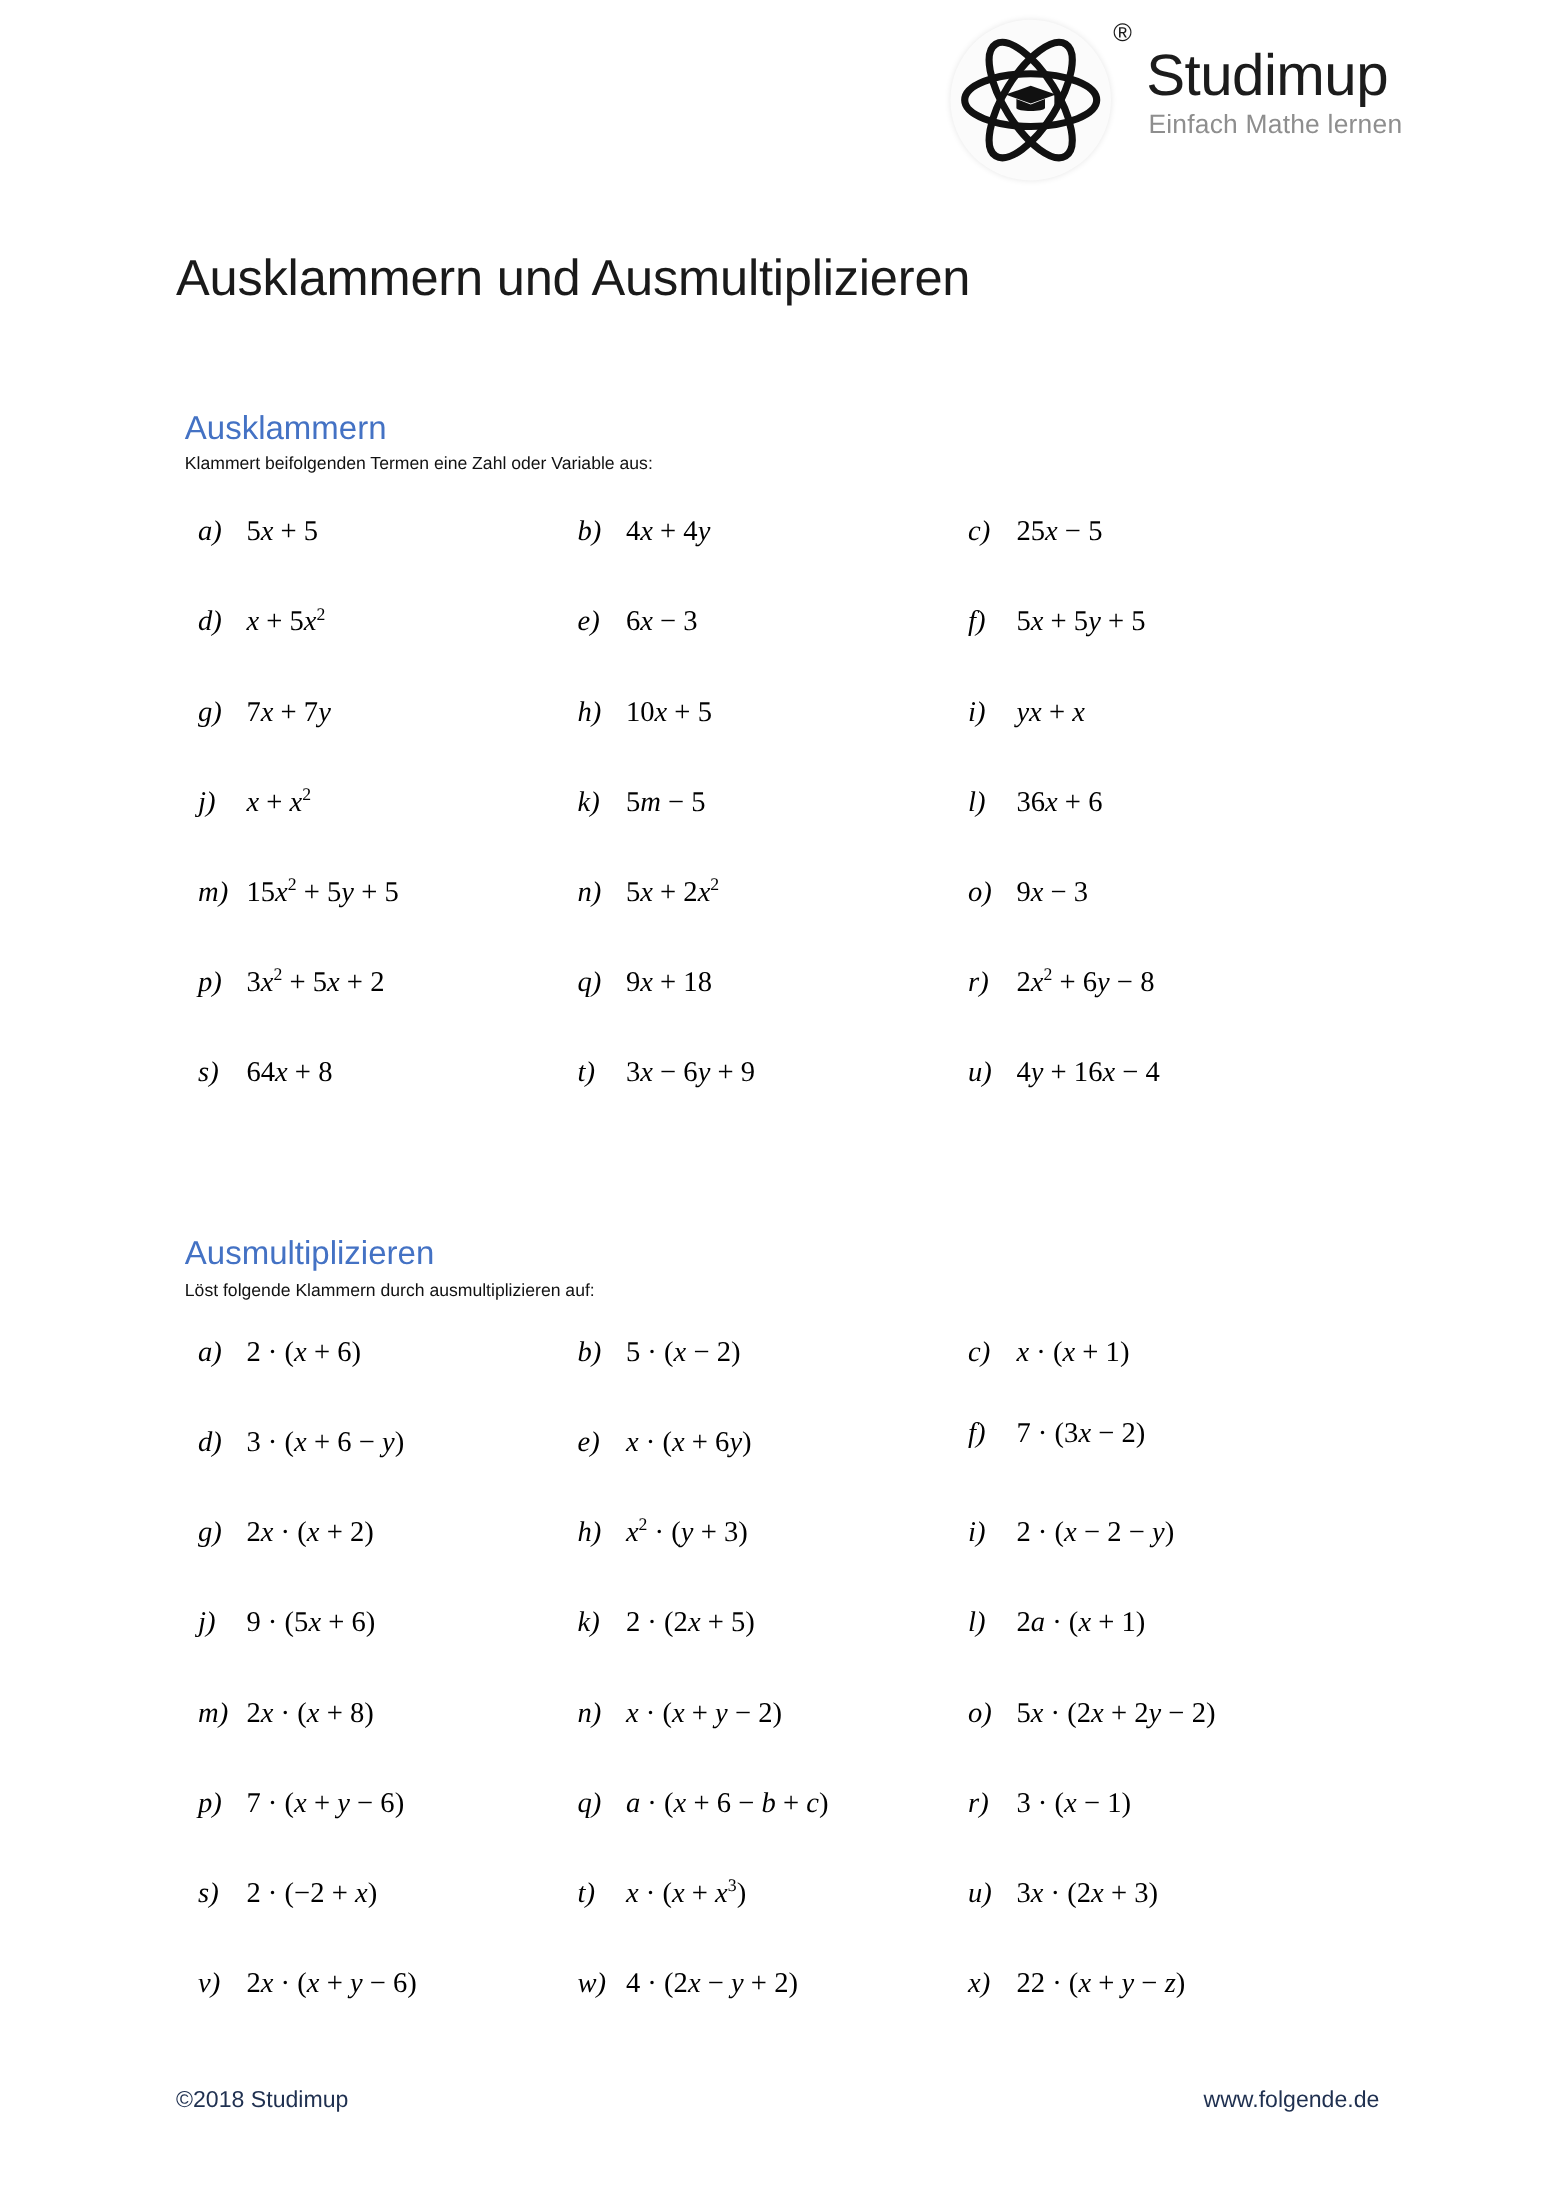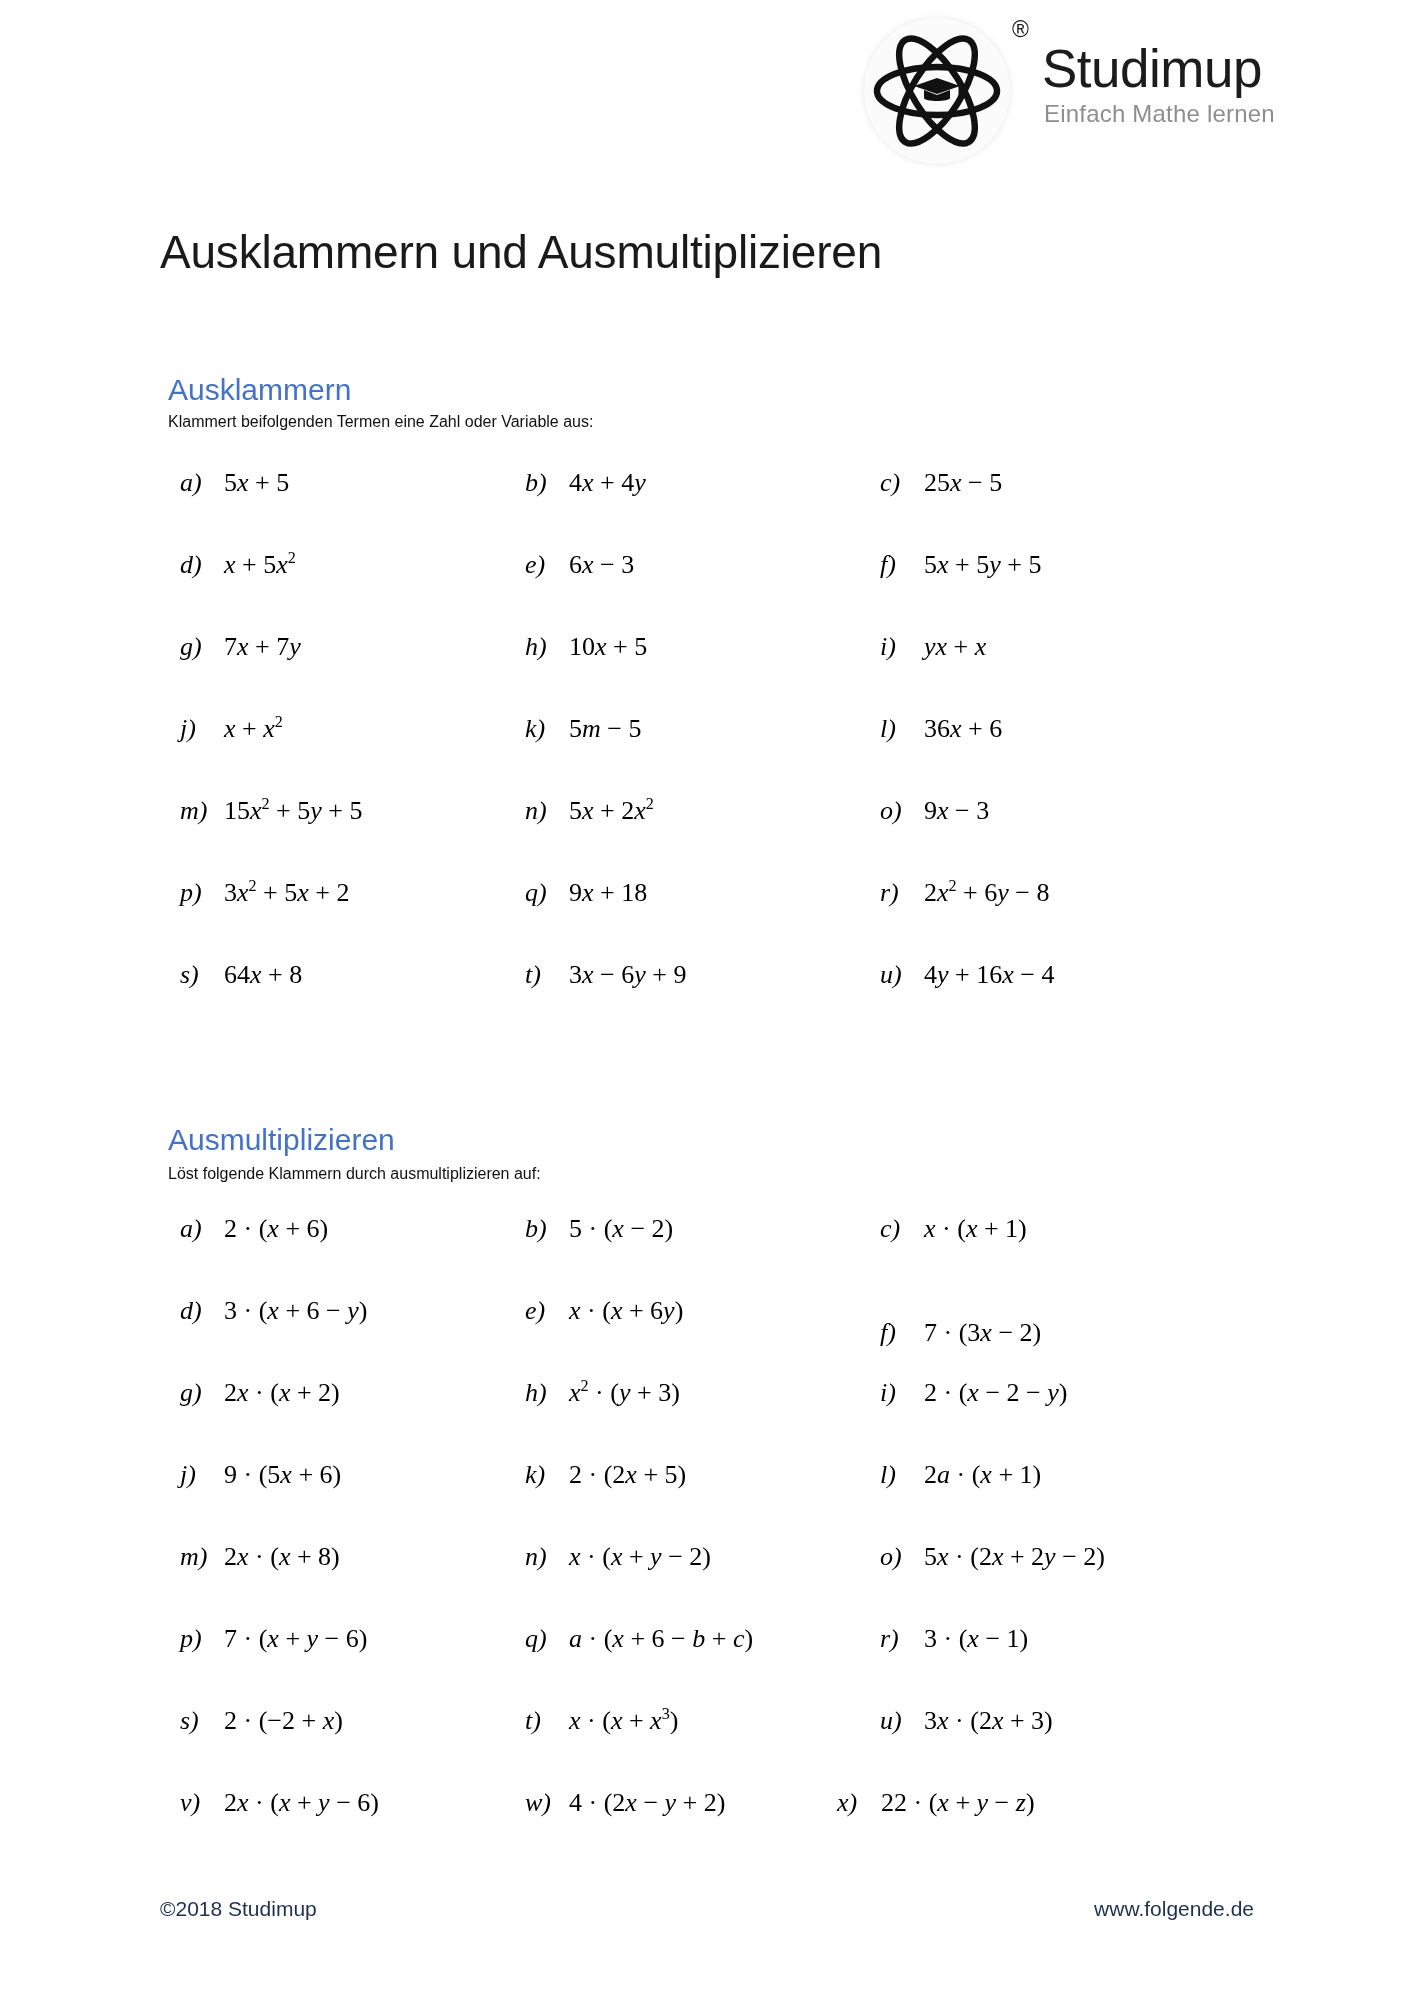--- a/index.html
+++ b/index.html
@@ -239,38 +239,38 @@
 
   <div class="section">
     <h2 class="section-heading" style="top:1100px">Ausmultiplizieren</h2>
     <p class="section-instruction" style="top:1150px">Löst folgende Klammern durch ausmultiplizieren auf:</p>
     <div class="exercise-grid" id="grid-1">
         <div class="ex-item" style="left: 180px; top: 1216px;"><span class="ex-label">a)</span><span class="ex-expr"><span class="num">2</span> <span class="op">·</span> <span class="paren">(</span>x <span class="op">+</span> <span class="num">6</span><span class="paren">)</span></span></div>
         <div class="ex-item" style="left: 525px; top: 1216px;"><span class="ex-label">b)</span><span class="ex-expr"><span class="num">5</span> <span class="op">·</span> <span class="paren">(</span>x <span class="op">−</span> <span class="num">2</span><span class="paren">)</span></span></div>
         <div class="ex-item" style="left: 880px; top: 1216px;"><span class="ex-label">c)</span><span class="ex-expr">x <span class="op">·</span> <span class="paren">(</span>x <span class="op">+</span> <span class="num">1</span><span class="paren">)</span></span></div>
         <div class="ex-item" style="left: 180px; top: 1298px;"><span class="ex-label">d)</span><span class="ex-expr"><span class="num">3</span> <span class="op">·</span> <span class="paren">(</span>x <span class="op">+</span> <span class="num">6</span> <span class="op">−</span> y<span class="paren">)</span></span></div>
         <div class="ex-item" style="left: 525px; top: 1298px;"><span class="ex-label">e)</span><span class="ex-expr">x <span class="op">·</span> <span class="paren">(</span>x <span class="op">+</span> <span class="num">6</span>y<span class="paren">)</span></span></div>
-        <div class="ex-item" style="left: 880px; top: 1320px;"><span class="ex-label">f)</span><span class="ex-expr"><span class="num">7</span> <span class="op">·</span> <span class="paren">(</span><span class="num">3</span>x <span class="op">−</span> <span class="num">2</span><span class="paren">)</span></span></div>
+        <div class="ex-item" style="left: 880px; top: 1290px;"><span class="ex-label">f)</span><span class="ex-expr"><span class="num">7</span> <span class="op">·</span> <span class="paren">(</span><span class="num">3</span>x <span class="op">−</span> <span class="num">2</span><span class="paren">)</span></span></div>
         <div class="ex-item" style="left: 180px; top: 1380px;"><span class="ex-label">g)</span><span class="ex-expr"><span class="num">2</span>x <span class="op">·</span> <span class="paren">(</span>x <span class="op">+</span> <span class="num">2</span><span class="paren">)</span></span></div>
         <div class="ex-item" style="left: 525px; top: 1380px;"><span class="ex-label">h)</span><span class="ex-expr">x<sup>2</sup> <span class="op">·</span> <span class="paren">(</span>y <span class="op">+</span> <span class="num">3</span><span class="paren">)</span></span></div>
         <div class="ex-item" style="left: 880px; top: 1380px;"><span class="ex-label">i)</span><span class="ex-expr"><span class="num">2</span> <span class="op">·</span> <span class="paren">(</span>x <span class="op">−</span> <span class="num">2</span> <span class="op">−</span> y<span class="paren">)</span></span></div>
         <div class="ex-item" style="left: 180px; top: 1462px;"><span class="ex-label">j)</span><span class="ex-expr"><span class="num">9</span> <span class="op">·</span> <span class="paren">(</span><span class="num">5</span>x <span class="op">+</span> <span class="num">6</span><span class="paren">)</span></span></div>
         <div class="ex-item" style="left: 525px; top: 1462px;"><span class="ex-label">k)</span><span class="ex-expr"><span class="num">2</span> <span class="op">·</span> <span class="paren">(</span><span class="num">2</span>x <span class="op">+</span> <span class="num">5</span><span class="paren">)</span></span></div>
         <div class="ex-item" style="left: 880px; top: 1462px;"><span class="ex-label">l)</span><span class="ex-expr"><span class="num">2</span>a <span class="op">·</span> <span class="paren">(</span>x <span class="op">+</span> <span class="num">1</span><span class="paren">)</span></span></div>
         <div class="ex-item" style="left: 180px; top: 1544px;"><span class="ex-label">m)</span><span class="ex-expr"><span class="num">2</span>x <span class="op">·</span> <span class="paren">(</span>x <span class="op">+</span> <span class="num">8</span><span class="paren">)</span></span></div>
         <div class="ex-item" style="left: 525px; top: 1544px;"><span class="ex-label">n)</span><span class="ex-expr">x <span class="op">·</span> <span class="paren">(</span>x <span class="op">+</span> y <span class="op">−</span> <span class="num">2</span><span class="paren">)</span></span></div>
         <div class="ex-item" style="left: 880px; top: 1544px;"><span class="ex-label">o)</span><span class="ex-expr"><span class="num">5</span>x <span class="op">·</span> <span class="paren">(</span><span class="num">2</span>x <span class="op">+</span> <span class="num">2</span>y <span class="op">−</span> <span class="num">2</span><span class="paren">)</span></span></div>
         <div class="ex-item" style="left: 180px; top: 1626px;"><span class="ex-label">p)</span><span class="ex-expr"><span class="num">7</span> <span class="op">·</span> <span class="paren">(</span>x <span class="op">+</span> y <span class="op">−</span> <span class="num">6</span><span class="paren">)</span></span></div>
         <div class="ex-item" style="left: 525px; top: 1626px;"><span class="ex-label">q)</span><span class="ex-expr">a <span class="op">·</span> <span class="paren">(</span>x <span class="op">+</span> <span class="num">6</span> <span class="op">−</span> b <span class="op">+</span> c<span class="paren">)</span></span></div>
         <div class="ex-item" style="left: 880px; top: 1626px;"><span class="ex-label">r)</span><span class="ex-expr"><span class="num">3</span> <span class="op">·</span> <span class="paren">(</span>x <span class="op">−</span> <span class="num">1</span><span class="paren">)</span></span></div>
         <div class="ex-item" style="left: 180px; top: 1708px;"><span class="ex-label">s)</span><span class="ex-expr"><span class="num">2</span> <span class="op">·</span> <span class="paren">(</span><span class="op">−</span><span class="num">2</span> <span class="op">+</span> x<span class="paren">)</span></span></div>
         <div class="ex-item" style="left: 525px; top: 1708px;"><span class="ex-label">t)</span><span class="ex-expr">x <span class="op">·</span> <span class="paren">(</span>x <span class="op">+</span> x<sup>3</sup><span class="paren">)</span></span></div>
         <div class="ex-item" style="left: 880px; top: 1708px;"><span class="ex-label">u)</span><span class="ex-expr"><span class="num">3</span>x <span class="op">·</span> <span class="paren">(</span><span class="num">2</span>x <span class="op">+</span> <span class="num">3</span><span class="paren">)</span></span></div>
         <div class="ex-item" style="left: 180px; top: 1790px;"><span class="ex-label">v)</span><span class="ex-expr"><span class="num">2</span>x <span class="op">·</span> <span class="paren">(</span>x <span class="op">+</span> y <span class="op">−</span> <span class="num">6</span><span class="paren">)</span></span></div>
         <div class="ex-item" style="left: 525px; top: 1790px;"><span class="ex-label">w)</span><span class="ex-expr"><span class="num">4</span> <span class="op">·</span> <span class="paren">(</span><span class="num">2</span>x <span class="op">−</span> y <span class="op">+</span> <span class="num">2</span><span class="paren">)</span></span></div>
-        <div class="ex-item" style="left: 837px; top: 1790px;"><span class="ex-label">x)</span><span class="ex-expr"><span class="num">2</span><span class="num">2</span> <span class="op">·</span> <span class="paren">(</span>x <span class="op">+</span> y <span class="op">−</span> z<span class="paren">)</span></span></div>
+        <div class="ex-item" style="left: 880px; top: 1790px;"><span class="ex-label">x)</span><span class="ex-expr"><span class="num">2</span><span class="num">2</span> <span class="op">·</span> <span class="paren">(</span>x <span class="op">+</span> y <span class="op">−</span> z<span class="paren">)</span></span></div>
       </div>
   </div>
 
   <div class="footer-left">©2018 Studimup</div>
   <div class="footer-right">www.folgende.de</div>
 
 </div>
 
 </body></html>

